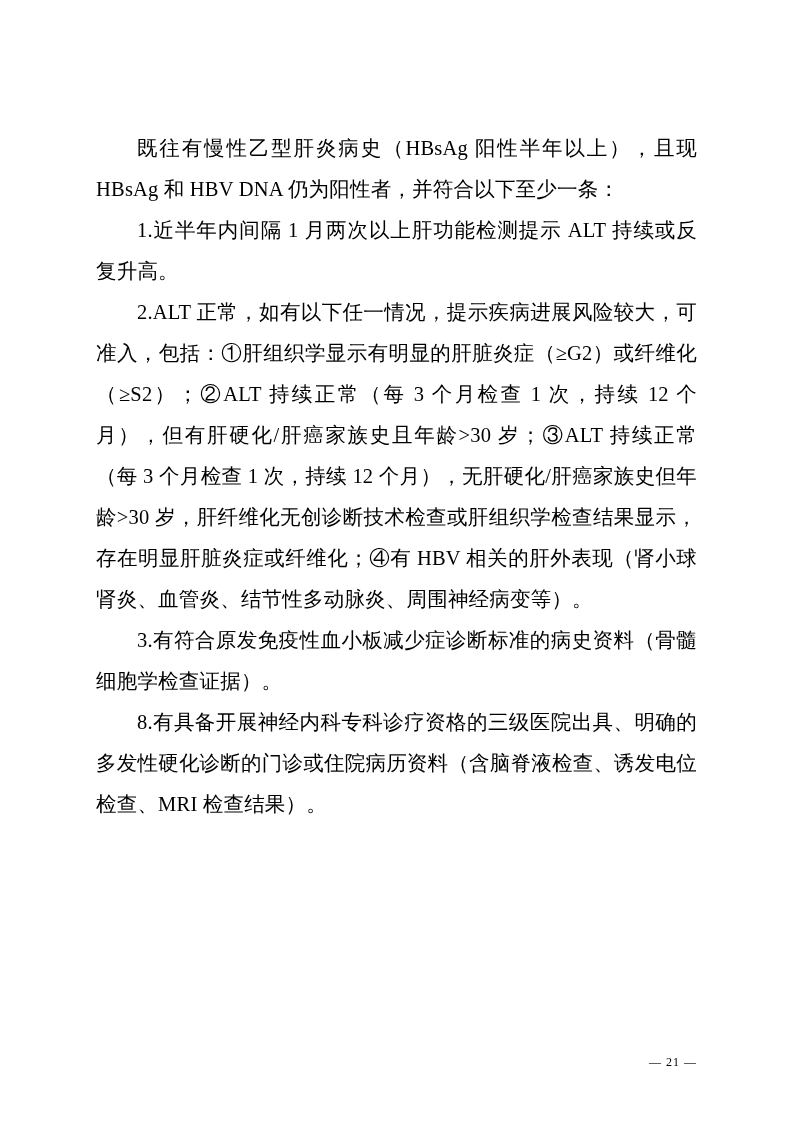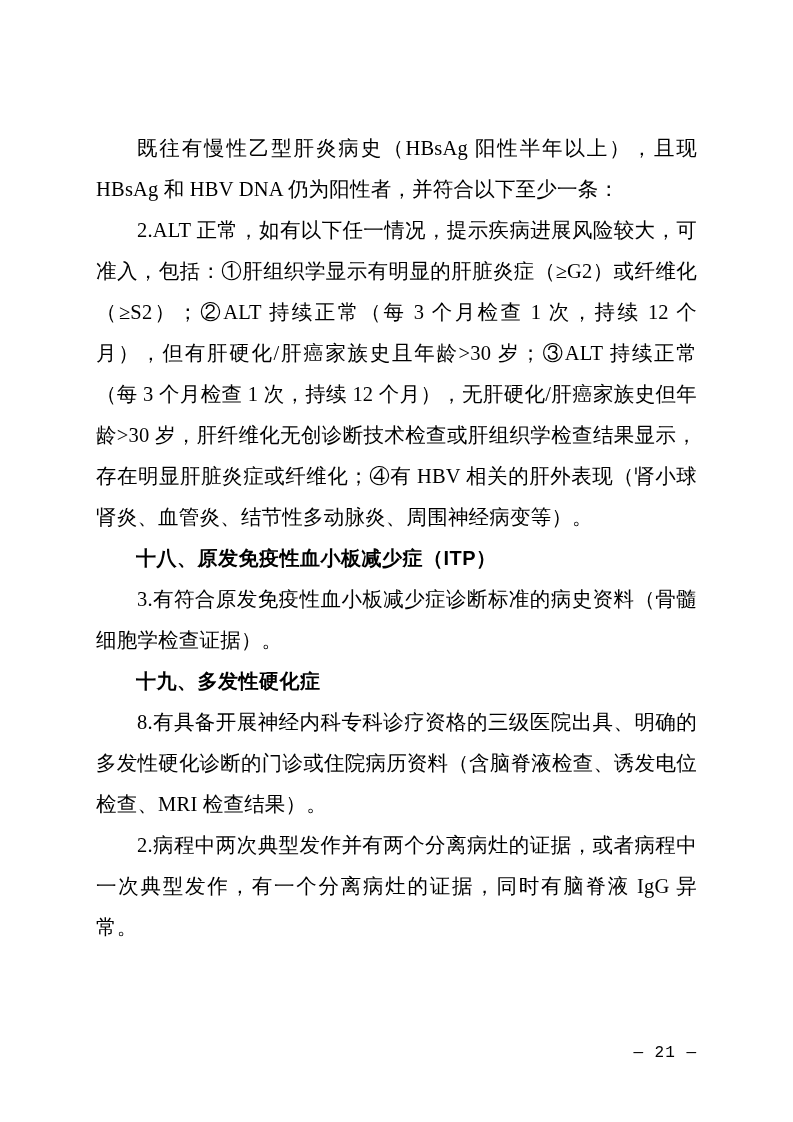--- a/index.html
+++ b/index.html
@@ -41,47 +41,45 @@
     font-weight: bold;
     font-family: "Liberation Sans", "DejaVu Sans", sans-serif;
     font-size: 20px;
     line-height: 41px;
     text-indent: 2em;
     letter-spacing: 0.5px;
   }
   .page-number {
     position: absolute;
     right: 96px;
-    bottom: 60px;
-    font-size: 16px;
-    font-family: Liberation Mono, monospace;
+    bottom: 52px;
+    font-size: 12px;
+    font-family: Liberation Serif, serif;
     letter-spacing: 1px;
   }
   sup {
     font-size: 0.65em;
     vertical-align: super;
     line-height: 0;
   }
 </style>
 </head>
 <body>
 
 <div class="page">
 
   <p class="body-text indent">既往有慢性乙型肝炎病史（HBsAg 阳性半年以上），且现 HBsAg 和 HBV DNA 仍为阳性者，并符合以下至少一条：</p>
 
+  <p class="body-text indent">1.近半年内间隔 1 月两次以上肝功能检测提示 ALT 持续或反复升高。</p>
 
   <p class="body-text indent">2.ALT 正常，如有以下任一情况，提示疾病进展风险较大，可准入，包括：①肝组织学显示有明显的肝脏炎症（≥G2）或纤维化（≥S2）；②ALT 持续正常（每 3 个月检查 1 次，持续 12 个月），但有肝硬化/肝癌家族史且年龄&gt;30 岁；③ALT 持续正常（每 3 个月检查 1 次，持续 12 个月），无肝硬化/肝癌家族史但年龄&gt;30 岁，肝纤维化无创诊断技术检查或肝组织学检查结果显示，存在明显肝脏炎症或纤维化；④有 HBV 相关的肝外表现（肾小球肾炎、血管炎、结节性多动脉炎、周围神经病变等）。</p>
 
-  <p class="heading">十八、原发免疫性血小板减少症（ITP）</p>
 
   <p class="body-text indent">3.有符合原发免疫性血小板减少症诊断标准的病史资料（骨髓细胞学检查证据）。</p>
 
 
-  <p class="heading">十九、多发性硬化症</p>
 
   <p class="body-text indent">8.有具备开展神经内科专科诊疗资格的三级医院出具、明确的多发性硬化诊断的门诊或住院病历资料（含脑脊液检查、诱发电位检查、MRI 检查结果）。</p>
 
-  <p class="body-text indent">2.病程中两次典型发作并有两个分离病灶的证据，或者病程中一次典型发作，有一个分离病灶的证据，同时有脑脊液 IgG 异常。</p>
 
 </div>
 
 <div class="page-number">— 21 —</div>
 
 </body></html>

